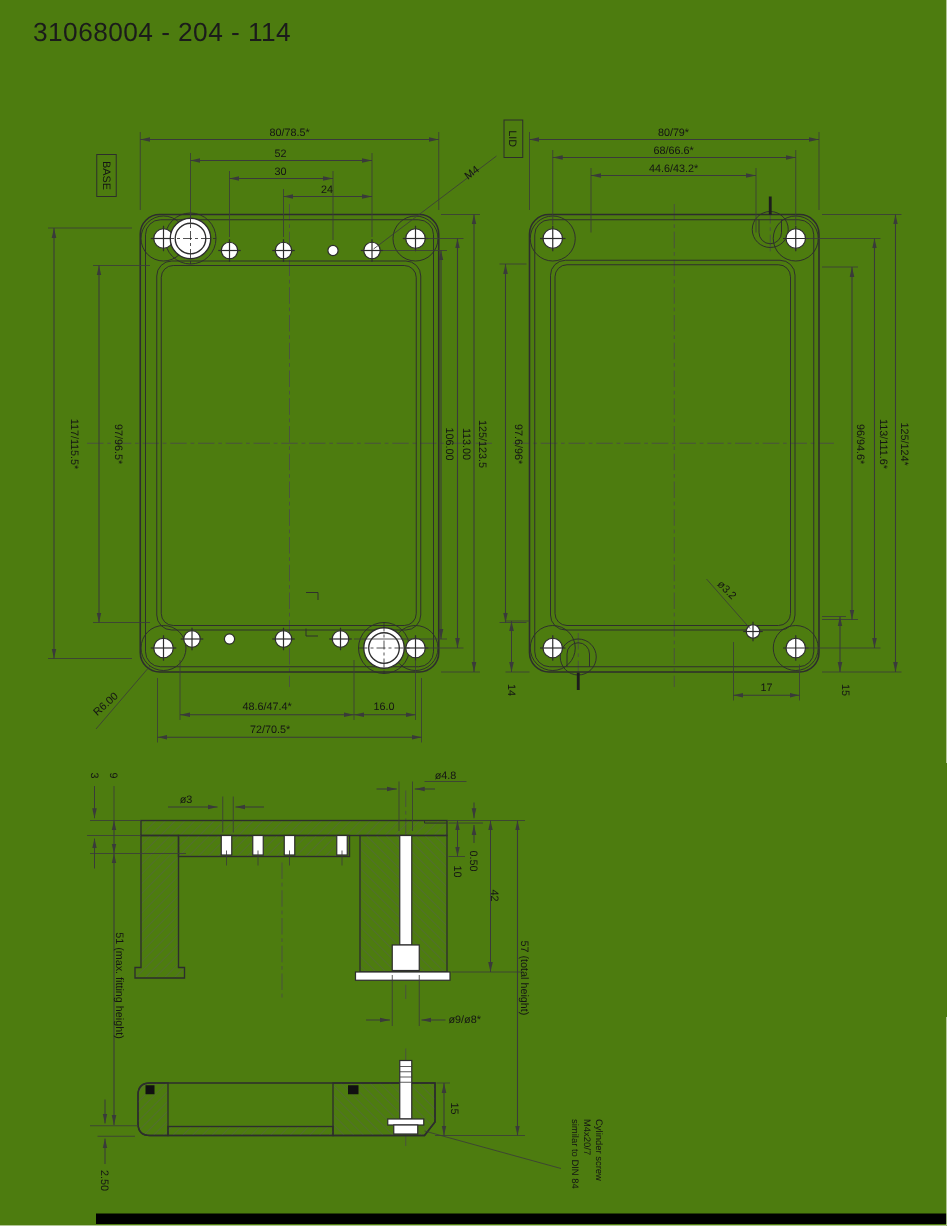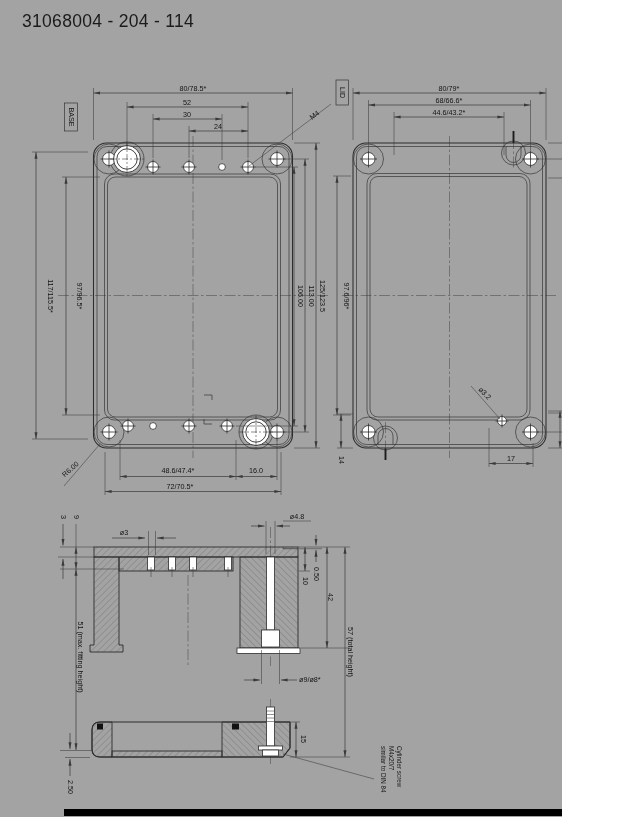--- a/index.html
+++ b/index.html
@@ -1,16 +1,16 @@
 <!DOCTYPE html>
 <html><head>
 <meta charset="utf-8">
 <style>
   html,body{margin:0;padding:0;background:#fff;}
-  .page{position:relative;width:562px;height:817px;background:#a3a3a3;overflow:hidden;
+  .page{position:relative;width:631px;height:817px;background:#4d7c0f;overflow:hidden;
         font-family:"Liberation Sans", sans-serif;text-align:right;}
   svg{display:block;}
   text{font-family:"Liberation Sans", sans-serif;fill:#141414;}
   .ttl{font-size:17.5px;fill:#1b1b1b;letter-spacing:.3px;}
   .t{font-size:7.2px;}
   .t6{font-size:6.3px;}
   .out{stroke:#2d2d2d;stroke-width:1.05;fill:none;}
   .out2{stroke:#2d2d2d;stroke-width:0.65;fill:none;}
   .ext{stroke:#3a3a3a;stroke-width:0.55;fill:none;}
   .dim{stroke:#3a3a3a;stroke-width:0.7;fill:none;

